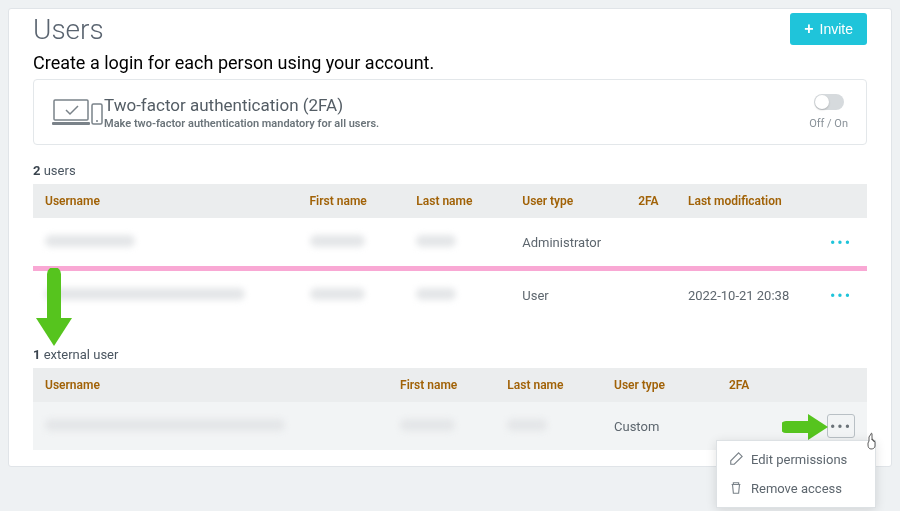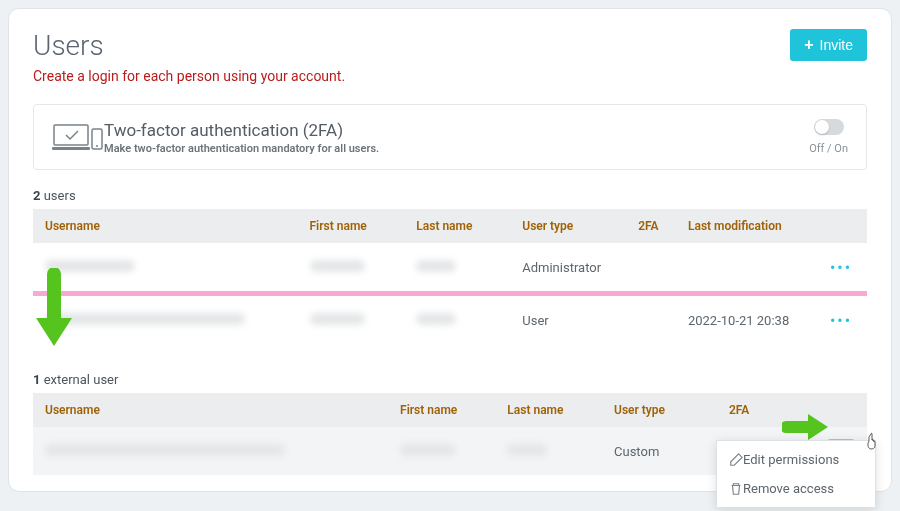--- a/index.html
+++ b/index.html
@@ -9,23 +9,23 @@
   padding: 8px;
   width: 900px;
   height: 511px;
   overflow: hidden;
   color: #4a5560;
   font-size: 13px;
   position: relative;
 }
 .panel {
   background: #fff;
-  padding: 20px 24px 16px 24px;
+  padding: 4px 24px 16px 24px;
   border: 1px solid #e0e4e8;
-  border-radius: 11px;
+  border-radius: 3px;
   position: relative;
 }
 .header-row {
   display: flex;
   justify-content: space-between;
   align-items: flex-start;
   margin-bottom: 6px;
 }
 .page-title {
   font-size: 28px;
@@ -38,21 +38,21 @@
   border: none;
   border-radius: 3px;
   padding: 8px 14px;
   font-size: 14px;
   cursor: pointer;
   display: flex;
   align-items: center;
   gap: 6px;
 }
 .invite-btn .plus { font-size: 16px; line-height: 1; font-weight: bold; }
-.subtitle { font-size: 14px; color: #b91c1c; margin-bottom: 20px; }
+.subtitle { font-size: 18px; color: #000000; margin-bottom: 6px; }
 .twofa-card {
   border: 1px solid #e3e7ea;
   border-radius: 4px;
   padding: 14px 18px;
   display: flex;
   align-items: center;
   margin-bottom: 18px;
 }
 .devices-icon { width: 52px; height: 32px; flex: 0 0 52px; }
 .twofa-text { flex: 1; }
@@ -104,21 +104,21 @@
   top: 440px;
   right: 24px;
   width: 160px;
   background: #fff;
   border: 1px solid #dde1e4;
   box-shadow: 0 2px 10px rgba(0,0,0,0.12);
   padding: 4px 0;
   z-index: 20;
 }
 .dropdown-item {
-  display: flex; align-items: flex-end; 
+  display: flex; align-items: flex-start; gap: 8px;
   padding: 7px 12px; font-size: 13px; color: #5d666e; cursor: pointer;
 }
 .dropdown-item svg { width: 14px; height: 14px; flex: 0 0 14px; }
 .arrow-down {
   position: absolute; top: 268px; left: 32px; z-index: 10; color: #56c41e;
 }
 .arrow-right {
   position: absolute; top: 412px; right: 72px; z-index: 10; color: #56c41e;
 }
 .cursor {

